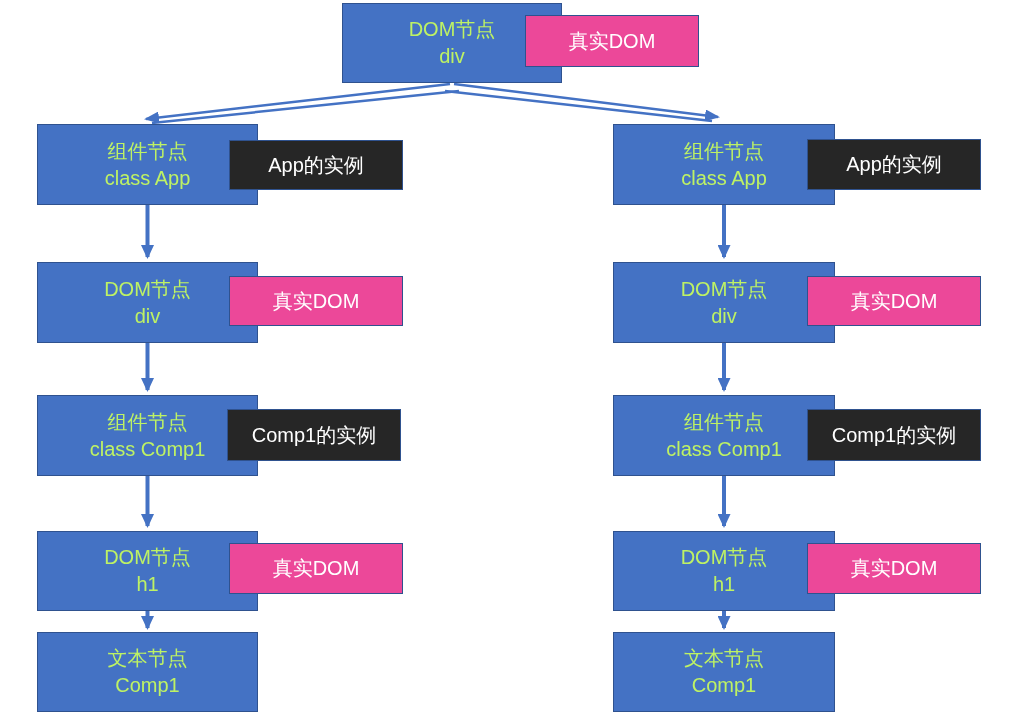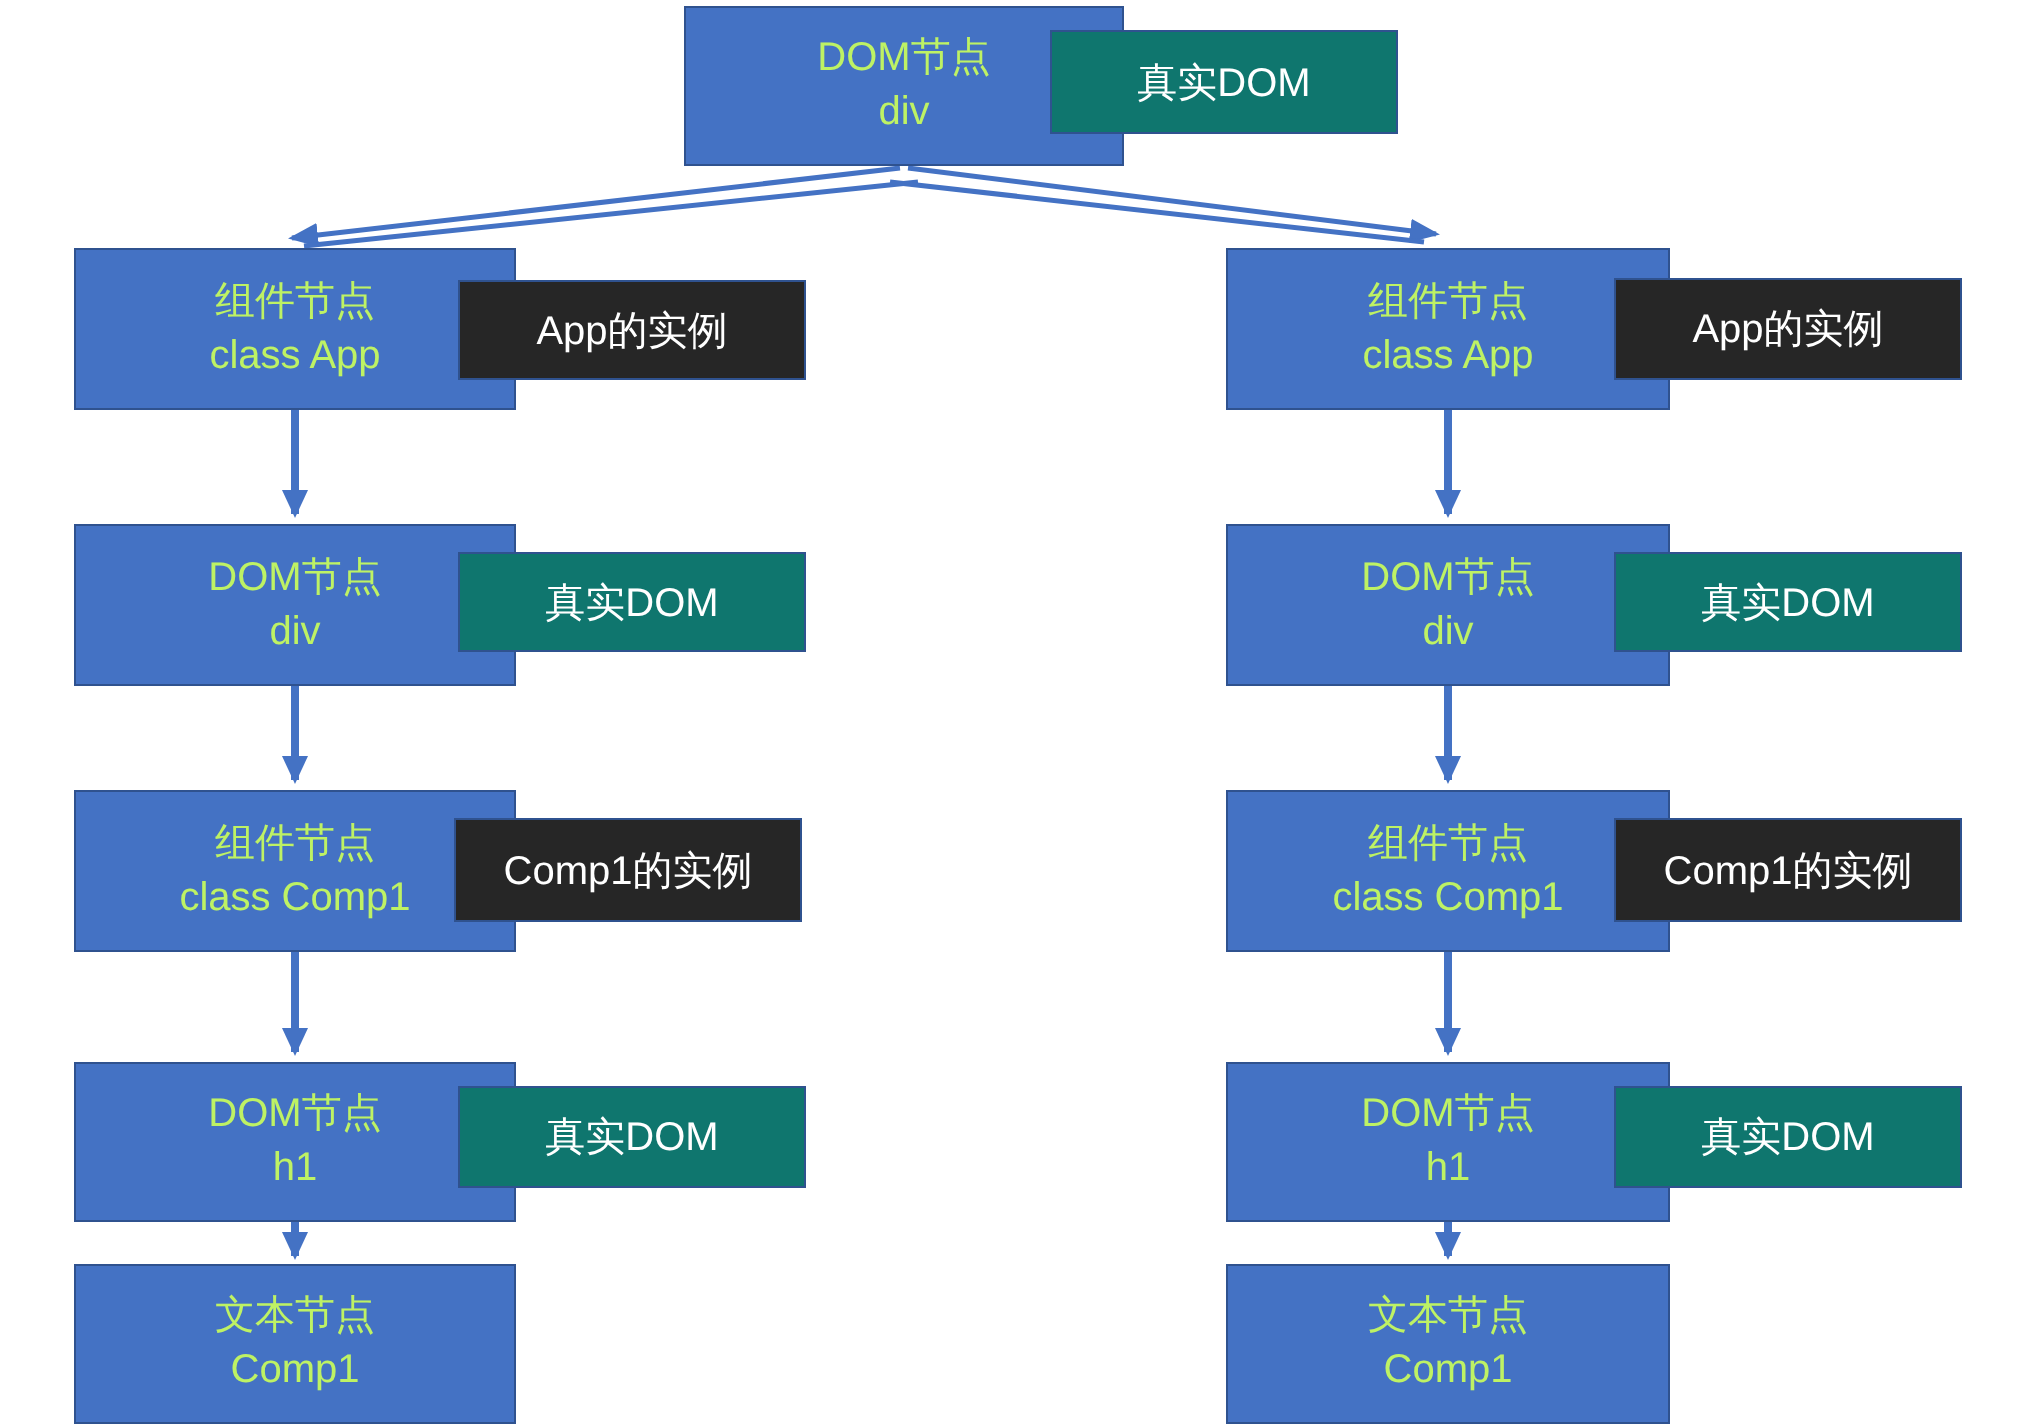--- a/index.html
+++ b/index.html
@@ -43,21 +43,21 @@
     border: 1.5px solid #2F528F;
     box-sizing: border-box;
     color: #ffffff;
     display: flex;
     align-items: center;
     justify-content: center;
     text-align: center;
     font-size: 20px;
     z-index: 2;
   }
-  .badge.orange { background: #0f766e; }
+  .badge.orange { background: #ec4899; }
   .badge.dark   { background: #262626; }
 </style>
 </head>
 <body>
 
 <div class="canvas">
 
   <svg class="arrows" viewBox="0 0 1013 712" xmlns="http://www.w3.org/2000/svg">
     <defs>
       <marker id="headV" markerUnits="userSpaceOnUse" markerWidth="14" markerHeight="13" refX="12" refY="6.5" orient="auto">

